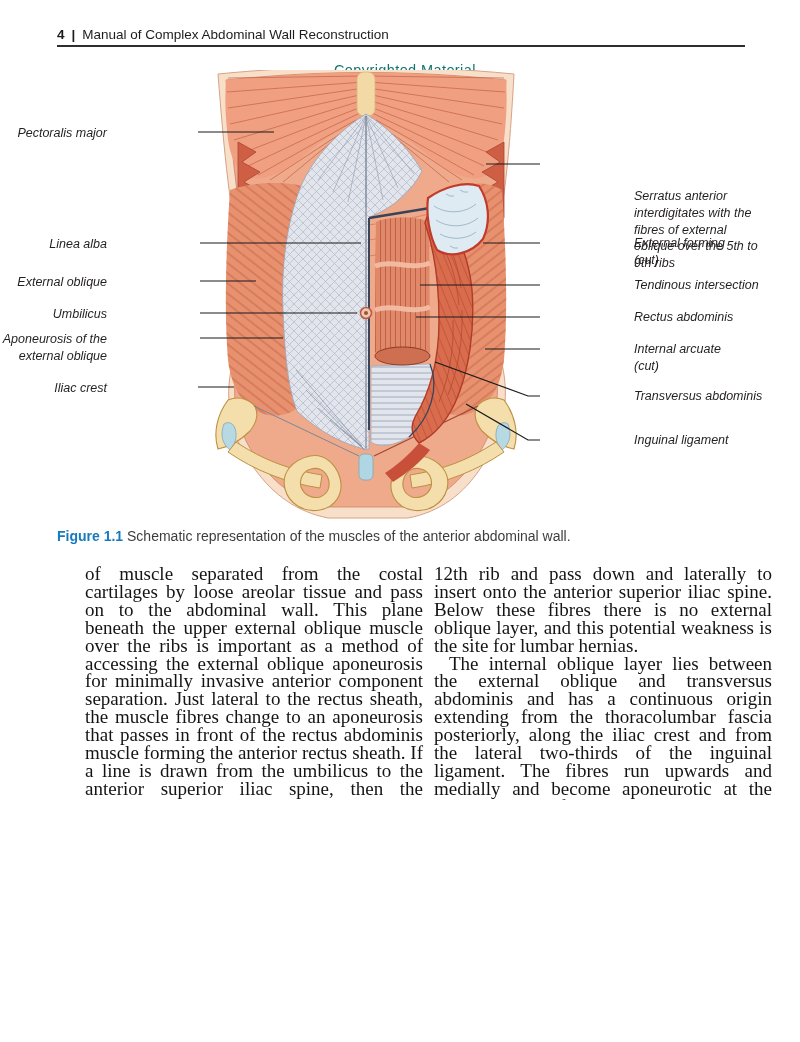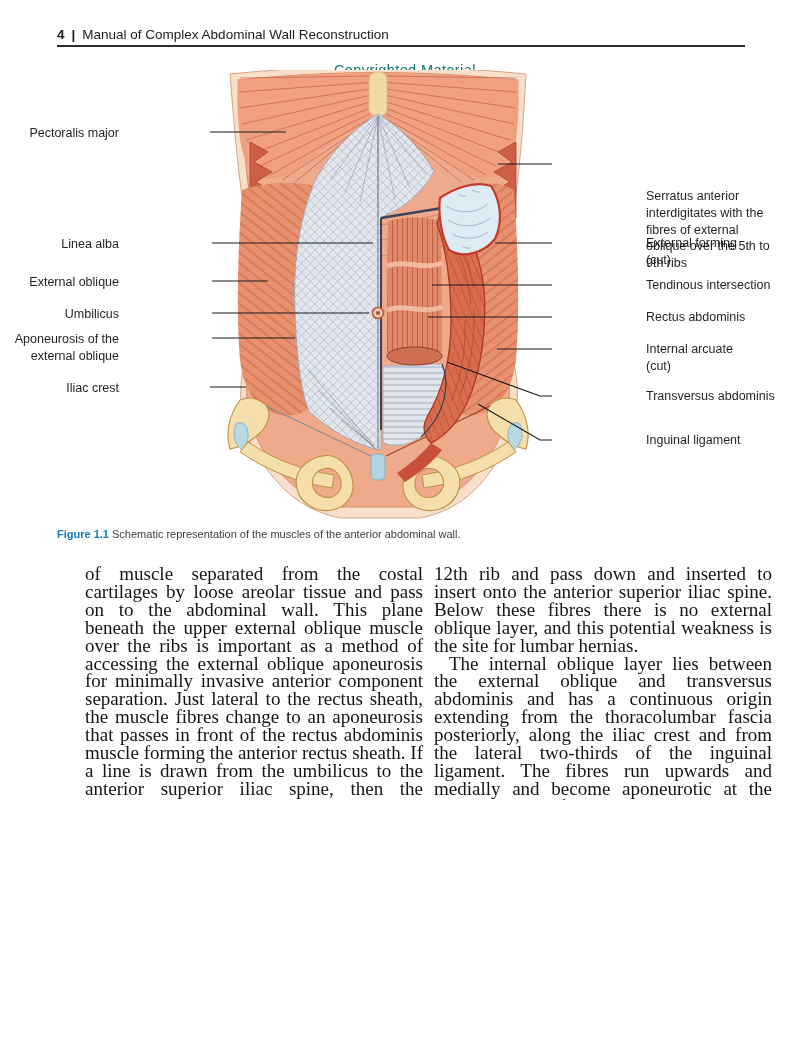--- a/index.html
+++ b/index.html
@@ -9,27 +9,27 @@
   
   .header{position:absolute;left:57px;top:27px;font-size:13.5px;color:#1c1c1c;white-space:nowrap;}
   .header .pgnum{font-weight:bold;}
   .header .sep{margin:0 7px;font-weight:bold;}
   .rule{position:absolute;left:57px;top:45px;width:688px;height:2px;background:#2d2d2d;}
   .watermark{position:absolute;font-weight:normal;font-size:14.5px;color:#0f766e;letter-spacing:.4px;white-space:nowrap;margin-top:40px;}
   .wm-top{left:334px;top:22px;}
   .wm-bottom{left:0;right:0;top:1001px;text-align:center;}
 
   
-  #fig{position:absolute;left:90px;top:70px;width:620px;height:450px;}
+  #fig{position:absolute;left:78px;top:70px;width:620px;height:450px;font-style:italic;}
   .figlabel{position:absolute;font-size:12.5px;line-height:1.34;color:#231f20;}
   .lab-left{right:591px;text-align:right;}
   .lab-right{left:556px;text-align:left;}
 
   
-  .caption{position:absolute;left:57px;top:528px;width:670px;font-size:11px;color:#3d3d3d;}
+  .caption{position:absolute;left:57px;top:528px;width:670px;font-size:14px;color:#3d3d3d;}
   .caption .caplabel{font-weight:bold;color:#1779be;}
 
   
   .col{position:absolute;top:565px;width:338px;font-family:"Liberation Serif",serif;
        font-size:19px;line-height:17.9px;color:#141414;text-align:justify;margin-left:28px;}
   .col-left{left:57px;}
   .col-right{left:406px;}
   .col p{margin:0;}
   .col p.indent{text-indent:15px;font-family:Liberation Serif, serif;}
   .figref{color:#2b4ba6;}
@@ -252,18 +252,18 @@
 
   <div class="caption">
     <span class="caplabel">Figure 1.1</span>
     <span>Schematic representation of the muscles of the anterior abdominal wall.</span>
   </div>
 
   <div class="col col-left">
     <p>of muscle separated from the costal cartilages by loose areolar tissue and pass on to the abdominal wall. This plane beneath the upper external oblique muscle over the ribs is important as a method of accessing the external oblique aponeurosis for minimally invasive anterior component separation. Just lateral to the rectus sheath, the muscle fibres change to an aponeurosis that passes in front of the rectus abdominis muscle forming the anterior rectus sheath. If a line is drawn from the umbilicus to the anterior superior iliac spine, then the external oblique is only aponeurotic below and medial to this line. At the midline the fibres interdigitate with fibres from the other side to form the linea alba. The lowermost fibres of the external oblique aponeurosis attach to the anterior superior iliac spine as they pass down to be inserted on the pubic tubercle. These fibres are thickened and fold inwards forming a ‘gutter’ which is the inguinal ligament. Parallel fibres running immediately above the inguinal ligament diverge from the inguinal ligament to insert onto the linea alba leaving a triangular defect in the aponeurosis above and medial to the pubic tubercle – the superficial inguinal ring. In the loin, the lowest most muscle fibres originate on the tip of the</p>
   </div>
   <div class="col col-right">
-    <p>12th rib and pass down and inserted to insert onto the anterior superior iliac spine. Below these fibres there is no external oblique layer, and this potential weakness is the site for lumbar hernias.</p>
+    <p>12th rib and pass down and laterally to insert onto the anterior superior iliac spine. Below these fibres there is no external oblique layer, and this potential weakness is the site for lumbar hernias.</p>
     <p class="indent"><span>The internal oblique layer lies between the external oblique and transversus abdominis and has a continuous origin extending from the thoracolumbar fascia posteriorly, along the iliac crest and from the lateral two-thirds of the inguinal ligament. The fibres run upwards and medially and become aponeurotic at the lateral border of the rectus sheath. In the upper two-thirds of the abdominal wall, the aponeurosis splits with half the fibres passing anterior to the rectus abdominis, where they fuse with the external oblique aponeurosis, to form the anterior rectus sheath. The other half pass behind the rectus abdominis and fuse with the transversus layer to form the posterior rectus sheath. In the lower third of the abdomen all three aponeurotic layers pass in front of the rectus abdominis contributing to the anterior rectus sheath; there is no posterior rectus sheath in the lower third of the abdomen. The most inferior part of the posterior rectus sheath forms the arcuate line below which there is no rectus sheath (</span><span class="figref">Figure 1.2a–c</span><span>). Muscle fibres</span></p>
   </div>
 
   <div class="watermark wm-bottom">Copyrighted Material</div>
 </div>
 
 </body></html>

